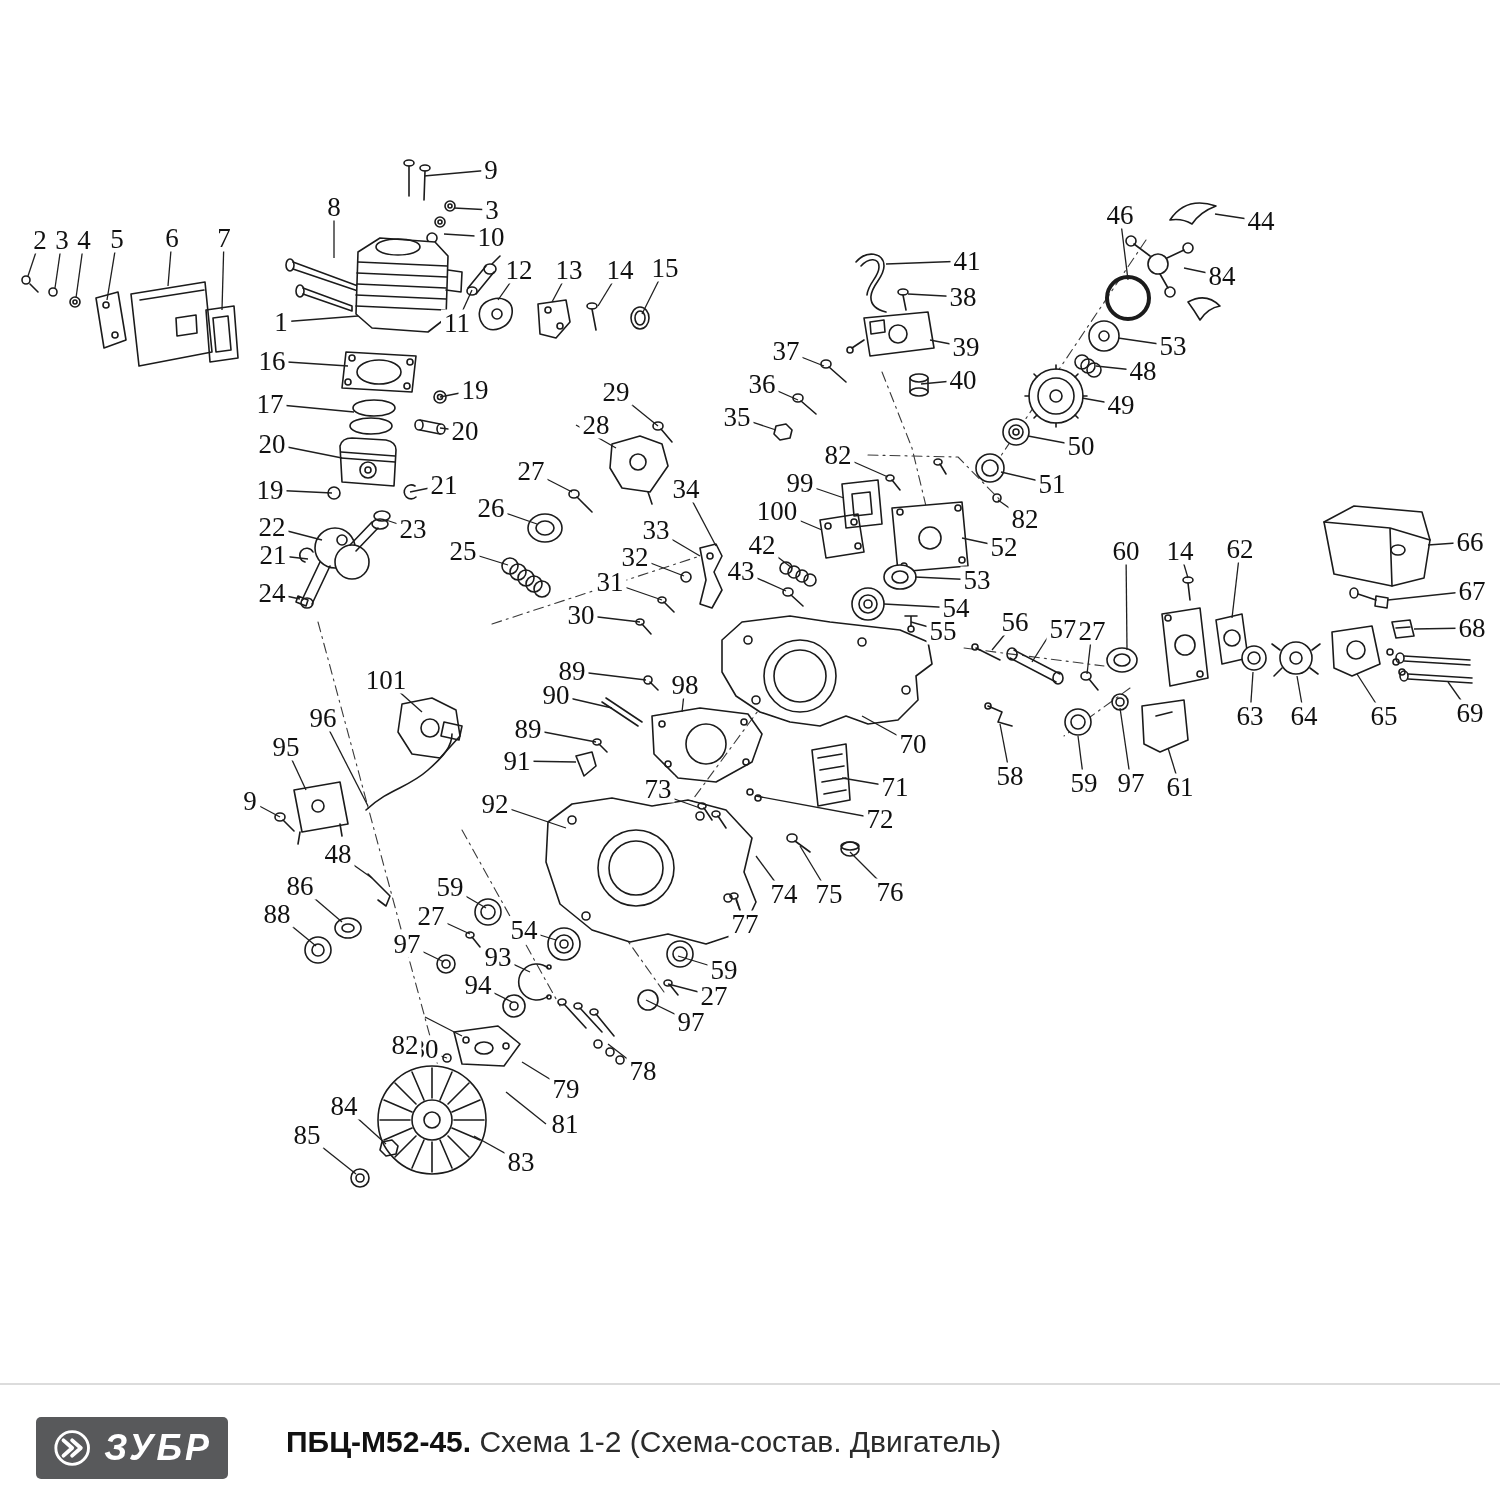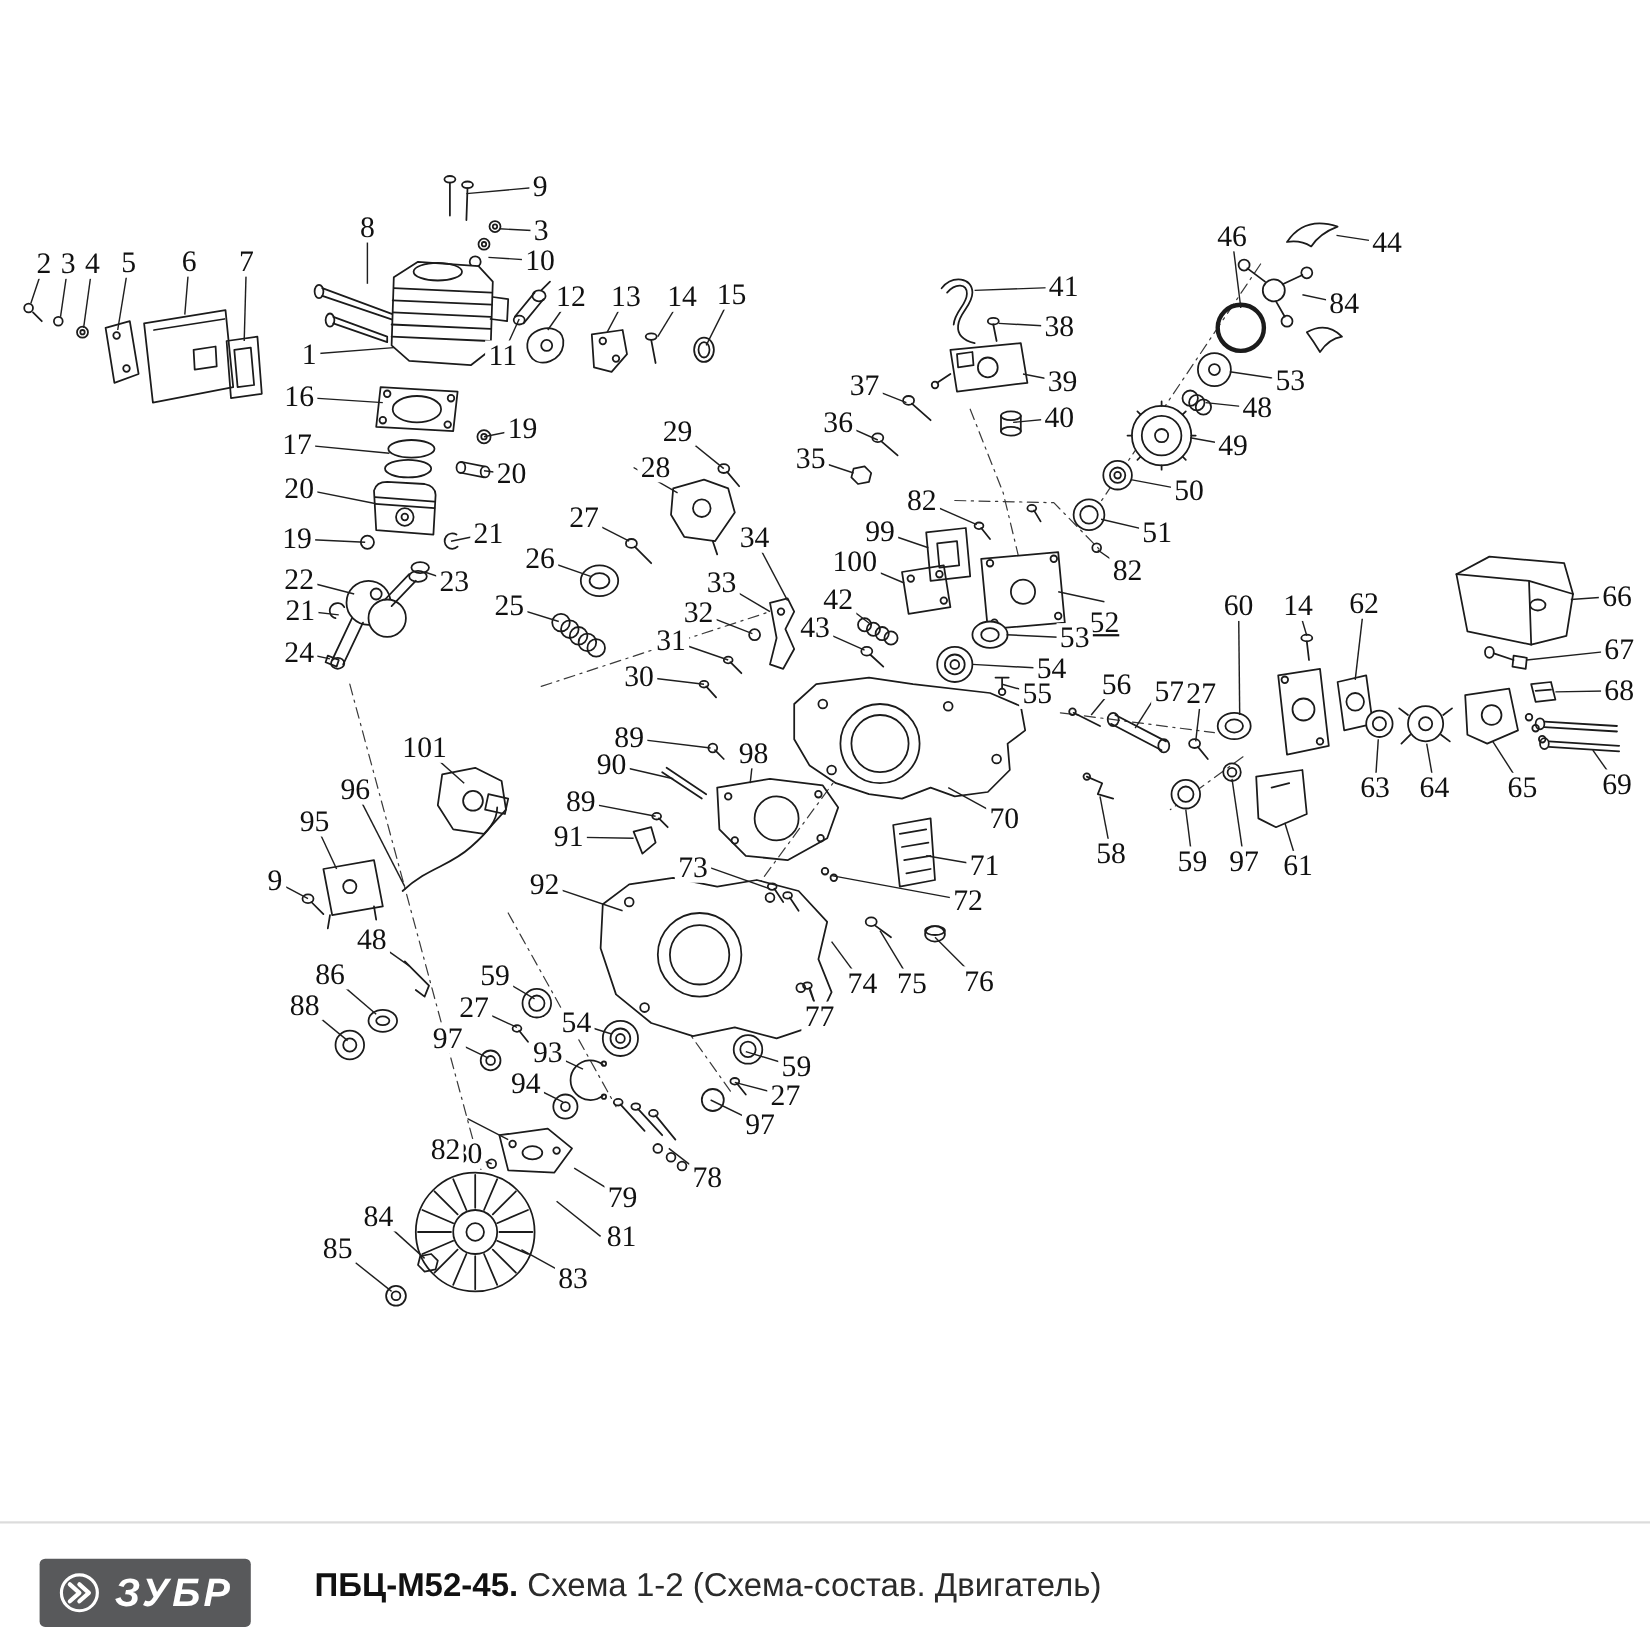--- a/index.html
+++ b/index.html
@@ -550,21 +550,21 @@
       <span class="part-label" style="left: 1052px; top: 484px;">51</span>
       <span class="part-label" style="left: 444px; top: 485px;">21</span>
       <span class="part-label" style="left: 270px; top: 490px;">19</span>
       <span class="part-label" style="left: 686px; top: 489px;">34</span>
       <span class="part-label" style="left: 491px; top: 508px;">26</span>
       <span class="part-label" style="left: 777px; top: 511px;">100</span>
       <span class="part-label" style="left: 1025px; top: 519px;">82</span>
       <span class="part-label" style="left: 272px; top: 527px;">22</span>
       <span class="part-label" style="left: 413px; top: 529px;">23</span>
       <span class="part-label" style="left: 656px; top: 530px;">33</span>
-      <span class="part-label" style="left: 1004px; top: 566px; text-decoration: underline;">52</span>
+      <span class="part-label" style="left: 1004px; top: 547px;">52</span>
       <span class="part-label" style="left: 762px; top: 545px;">42</span>
       <span class="part-label" style="left: 463px; top: 551px;">25</span>
       <span class="part-label" style="left: 273px; top: 555px;">21</span>
       <span class="part-label" style="left: 635px; top: 557px;">32</span>
       <span class="part-label" style="left: 1470px; top: 542px;">66</span>
       <span class="part-label" style="left: 741px; top: 571px;">43</span>
       <span class="part-label" style="left: 610px; top: 582px;">31</span>
       <span class="part-label" style="left: 977px; top: 580px;">53</span>
       <span class="part-label" style="left: 1126px; top: 551px;">60</span>
       <span class="part-label" style="left: 1180px; top: 551px;">14</span>
@@ -589,21 +589,21 @@
       <span class="part-label" style="left: 1304px; top: 716px;">64</span>
       <span class="part-label" style="left: 1384px; top: 716px;">65</span>
       <span class="part-label" style="left: 1470px; top: 713px;">69</span>
       <span class="part-label" style="left: 286px; top: 747px;">95</span>
       <span class="part-label" style="left: 517px; top: 761px;">91</span>
       <span class="part-label" style="left: 1010px; top: 776px;">58</span>
       <span class="part-label" style="left: 1084px; top: 783px;">59</span>
       <span class="part-label" style="left: 1131px; top: 783px;">97</span>
       <span class="part-label" style="left: 1180px; top: 787px;">61</span>
       <span class="part-label" style="left: 895px; top: 787px;">71</span>
-      <span class="part-label" style="left: 630px; top: 789px;">73</span>
+      <span class="part-label" style="left: 658px; top: 789px;">73</span>
       <span class="part-label" style="left: 250px; top: 801px;">9</span>
       <span class="part-label" style="left: 880px; top: 819px;">72</span>
       <span class="part-label" style="left: 495px; top: 804px;">92</span>
       <span class="part-label" style="left: 338px; top: 854px;">48</span>
       <span class="part-label" style="left: 300px; top: 886px;">86</span>
       <span class="part-label" style="left: 784px; top: 894px;">74</span>
       <span class="part-label" style="left: 829px; top: 894px;">75</span>
       <span class="part-label" style="left: 890px; top: 892px;">76</span>
       <span class="part-label" style="left: 277px; top: 914px;">88</span>
       <span class="part-label" style="left: 450px; top: 887px;">59</span>

